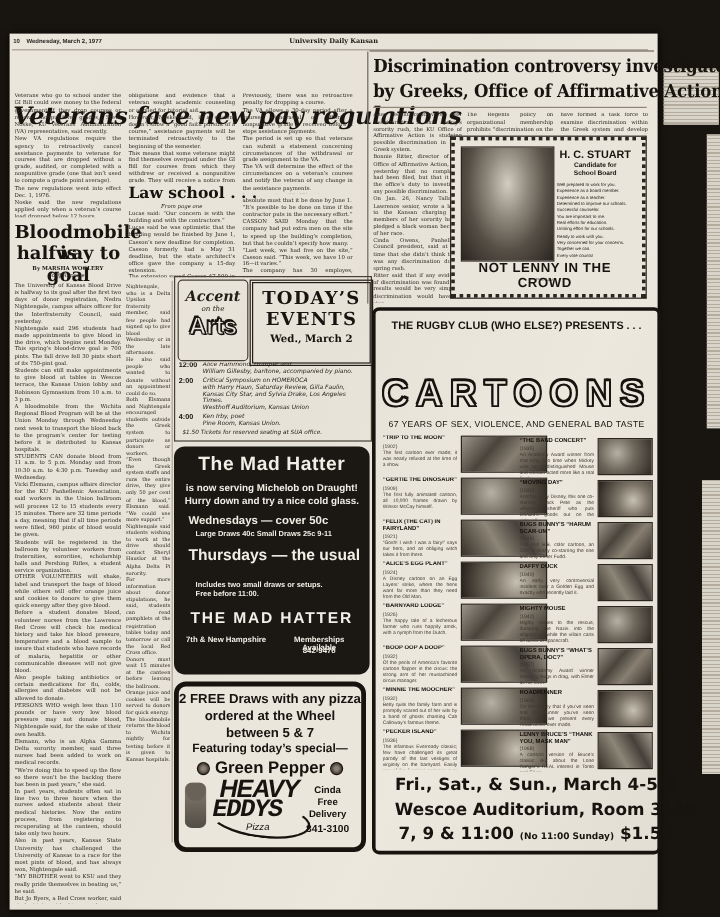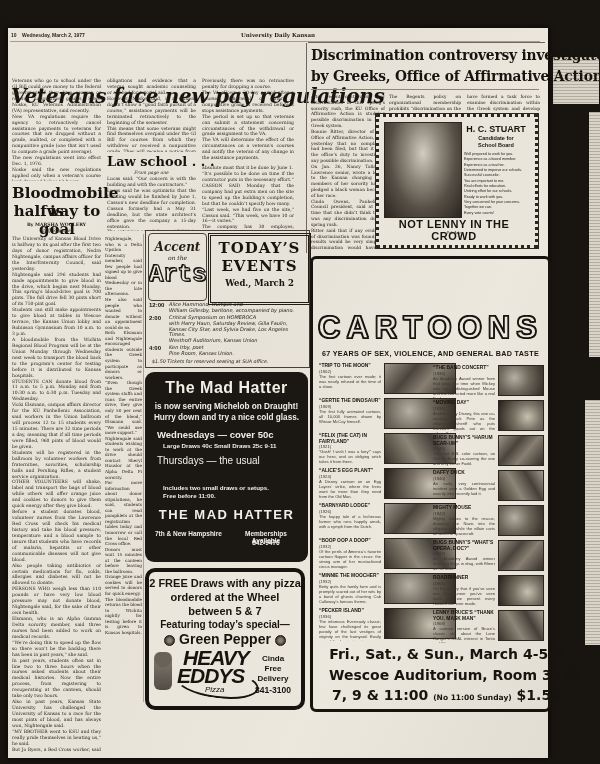--- a/index.html
+++ b/index.html
@@ -171,21 +171,21 @@
 Together we can.
 Every vote counts!</div>
     <div class="abs tinysans" style="left:0; top:101px; width:150px; text-align:center; font-weight:bold; font-size:11px; color:#17130e; letter-spacing:.5px;">NOT LENNY IN THE CROWD</div>
     <div class="abs tinysans" style="left:0; top:114px; width:150px; text-align:center; font-size:3.8px; color:#3a342c;">Pol. Adv.</div>
   </div>
 
   <div class="abs" style="left:137px; top:202px; width:163px; height:136px; border:1px solid #464036;">
     <div class="abs" style="left:2px; top:2px; width:57px; height:66px; border:1px solid #464036; border-radius:4px; text-align:center; overflow:hidden;">
       <div style="font-style:italic; font-weight:bold; font-size:12px; color:#221d17; margin-top:6px;">Accent</div>
       <div style="font-style:italic; font-size:6px; color:#221d17;">on the</div>
-      <div class="outline" style="font-size:24px; -webkit-text-stroke:1px #17130e; text-shadow:1px 1px 0 #17130e,-1px -1px 0 #17130e;font-family:Liberation Mono, monospace;">Arts</div>
+      <div class="outline" style="font-size:20px; -webkit-text-stroke:1px #17130e; text-shadow:1px 1px 0 #17130e,-1px -1px 0 #17130e;">Arts</div>
     </div>
     <div class="abs" style="left:62px; top:2px; width:97px; height:66px; border:3px double #221d17; text-align:center; overflow:hidden;">
       <div class="subhead" style="font-size:15px; margin-top:3px; letter-spacing:1px;">TODAY’S</div>
       <div class="subhead" style="font-size:15px; letter-spacing:1px;">EVENTS</div>
       <div class="subhead" style="font-size:8.5px; margin-top:3px;">Wed., March 2</div>
     </div>
     <div class="abs" style="left:3px; top:71px; width:157px; height:56px; overflow:hidden;">
       <div style="display:flex; margin-bottom:1px;">
         <div class="ev-time">12:00</div>
         <div class="ev-text">Alice Hammond, trumpet and
@@ -206,53 +206,54 @@
     </div>
     <div class="abs ev-text" style="left:6px; top:128px; width:150px; font-size:4.8px;">$1.50 Tickets for reserved seating at SUA office.</div>
   </div>
 
   <div class="abs mh" style="left:137px; top:344px; width:163px; height:190px; background:#1b1813; border-radius:9px;">
     <div class="abs" style="left:0; top:7px; width:100%; text-align:center; font-weight:bold; font-size:16px; letter-spacing:.5px;">The Mad Hatter</div>
     <div class="abs" style="left:0; top:30px; width:100%; text-align:center; font-weight:bold; font-size:8.2px;">is now serving Michelob on Draught!</div>
     <div class="abs" style="left:0; top:41px; width:100%; text-align:center; font-weight:bold; font-size:8.2px;">Hurry down and try a nice cold glass.</div>
     <div class="abs" style="left:12px; top:57px; font-weight:bold; font-size:9.5px;">Wednesdays — cover 50c</div>
     <div class="abs" style="left:18px; top:70px; font-weight:bold; font-size:6.2px;">Large Draws 40c   Small Draws 25c   9-11</div>
-    <div class="abs" style="left:12px; top:83px; font-weight:normal; font-size:10px;">Thursdays — the usual</div>
+    <div class="abs" style="left:12px; top:83px; font-weight:bold; font-size:13px;">Thursdays — the usual</div>
     <div class="abs" style="left:18px; top:112px; font-weight:bold; font-size:6.2px;">Includes two small draws or setups.</div>
     <div class="abs" style="left:18px; top:120px; font-weight:bold; font-size:6.2px;">Free before 11:00.</div>
     <div class="abs" style="left:0; top:135px; width:100%; text-align:center; font-weight:bold; font-size:13px; letter-spacing:1.5px;">THE MAD HATTER</div>
     <div class="abs" style="left:10px; top:158px; font-weight:bold; font-size:6.5px;">7th &amp; New Hampshire</div>
     <div class="abs" style="left:86px; top:158px; width:70px; text-align:center; font-weight:bold; font-size:6.5px;">Memberships Available</div>
     <div class="abs" style="left:86px; top:167px; width:70px; text-align:center; font-weight:bold; font-size:6.5px;">842-9476</div>
   </div>
 
   <div class="abs tinysans" style="left:137px; top:540px; width:152px; height:134px; border:4px solid #17130e; border-radius:10px; background:#eae6dc; color:#17130e;">
     <div class="abs" style="left:0; top:5px; width:100%; text-align:center; font-weight:bold; font-size:11px;">2 FREE Draws with any pizza</div>
     <div class="abs" style="left:0; top:19px; width:100%; text-align:center; font-weight:bold; font-size:11px;">ordered at the Wheel</div>
     <div class="abs" style="left:0; top:33px; width:100%; text-align:center; font-weight:bold; font-size:11px;">between 5 &amp; 7</div>
     <div class="abs" style="left:0; top:47px; width:100%; text-align:center; font-weight:bold; font-size:10px;">Featuring today’s special—</div>
     <div class="abs" style="left:0; top:59px; width:100%; text-align:center; font-weight:bold; font-size:14px;">
       <span class="pizza-ic"></span>
       <span>Green Pepper</span>
       <span class="pizza-ic"></span>
     </div>
     <div class="abs" style="left:5px; top:80px; width:18px; height:38px; background:radial-gradient(circle at 50% 18%, #494239 8px, transparent 9px), linear-gradient(#6e665a 0%, #2c2720 100%); border-radius:6px; opacity:.8;"></div>
     <div class="abs" style="left:34px; top:74px; font-weight:bold; font-style:italic; font-size:21px; letter-spacing:-1px;">HEAVY</div>
-    <div class="abs" style="left:28px; top:92px; font-weight:bold; font-style:italic; font-size:21px; letter-spacing:-1px;">EDDYS</div>
+    <div class="abs" style="left:28px; top:92px; font-weight:bold; font-style:italic; font-size:21px; letter-spacing:-1px;font-family:Liberation Mono, monospace;">EDDYS</div>
     <div class="abs" style="left:26px; top:96px; width:80px; height:26px; border:2.5px solid #17130e; border-top-color:transparent; border-left-color:transparent; border-radius:50%; transform:rotate(8deg);"></div>
     <div class="abs" style="left:56px; top:113px; font-style:italic; font-size:8px;">Pizza</div>
     <div class="abs" style="left:104px; top:82px; width:40px; text-align:center; font-weight:bold; font-size:8px;">Cinda</div>
     <div class="abs" style="left:104px; top:92px; width:40px; text-align:center; font-weight:bold; font-size:8px;">Free</div>
     <div class="abs" style="left:104px; top:102px; width:40px; text-align:center; font-weight:bold; font-size:8px;">Delivery</div>
     <div class="abs" style="left:104px; top:113px; width:40px; text-align:center; font-weight:bold; font-size:8.5px;">841-3100</div>
   </div>
 
   <div class="abs" style="left:302px; top:228px; width:235px; height:450px; border:3px solid #17130e; border-radius:6px;">
+    <div class="abs tinysans" style="left:0; top:7px; width:100%; text-align:center; font-weight:bold; font-size:9px; color:#17130e;">THE RUGBY CLUB (WHO ELSE?) PRESENTS . . .</div>
     <div class="abs outline" style="left:0; top:51px; width:100%; font-size:31px; letter-spacing:6px;">CARTOONS</div>
-    <div class="abs tinysans" style="left:0; top:90px; width:100%; text-align:center; font-weight:bold; font-size:7.2px; letter-spacing:.3px; color:#17130e;">67 YEARS OF SEX, VIOLENCE, AND GENERAL BAD TASTE</div>
+    <div class="abs tinysans" style="left:0; top:90px; width:100%; text-align:center; font-weight:normal; font-size:7.2px; letter-spacing:.3px; color:#17130e;">67 YEARS OF SEX, VIOLENCE, AND GENERAL BAD TASTE</div>
 
     <div class="abs ct" style="left:6px; top:104px; width:62px; height:33px;">
       <div class="t">“TRIP TO THE MOON”</div>
       <div class="y">(1902)</div>
       <div class="c">The first cartoon ever made; it was nearly refused at the time of a show.</div>
     </div>
     <div class="abs thumb t1" style="left:71px; top:104px; width:70px; height:29px;"></div>
 
     <div class="abs ct" style="left:6px; top:139px; width:62px; height:33px;">
       <div class="t">“GERTIE THE DINOSAUR”</div>

